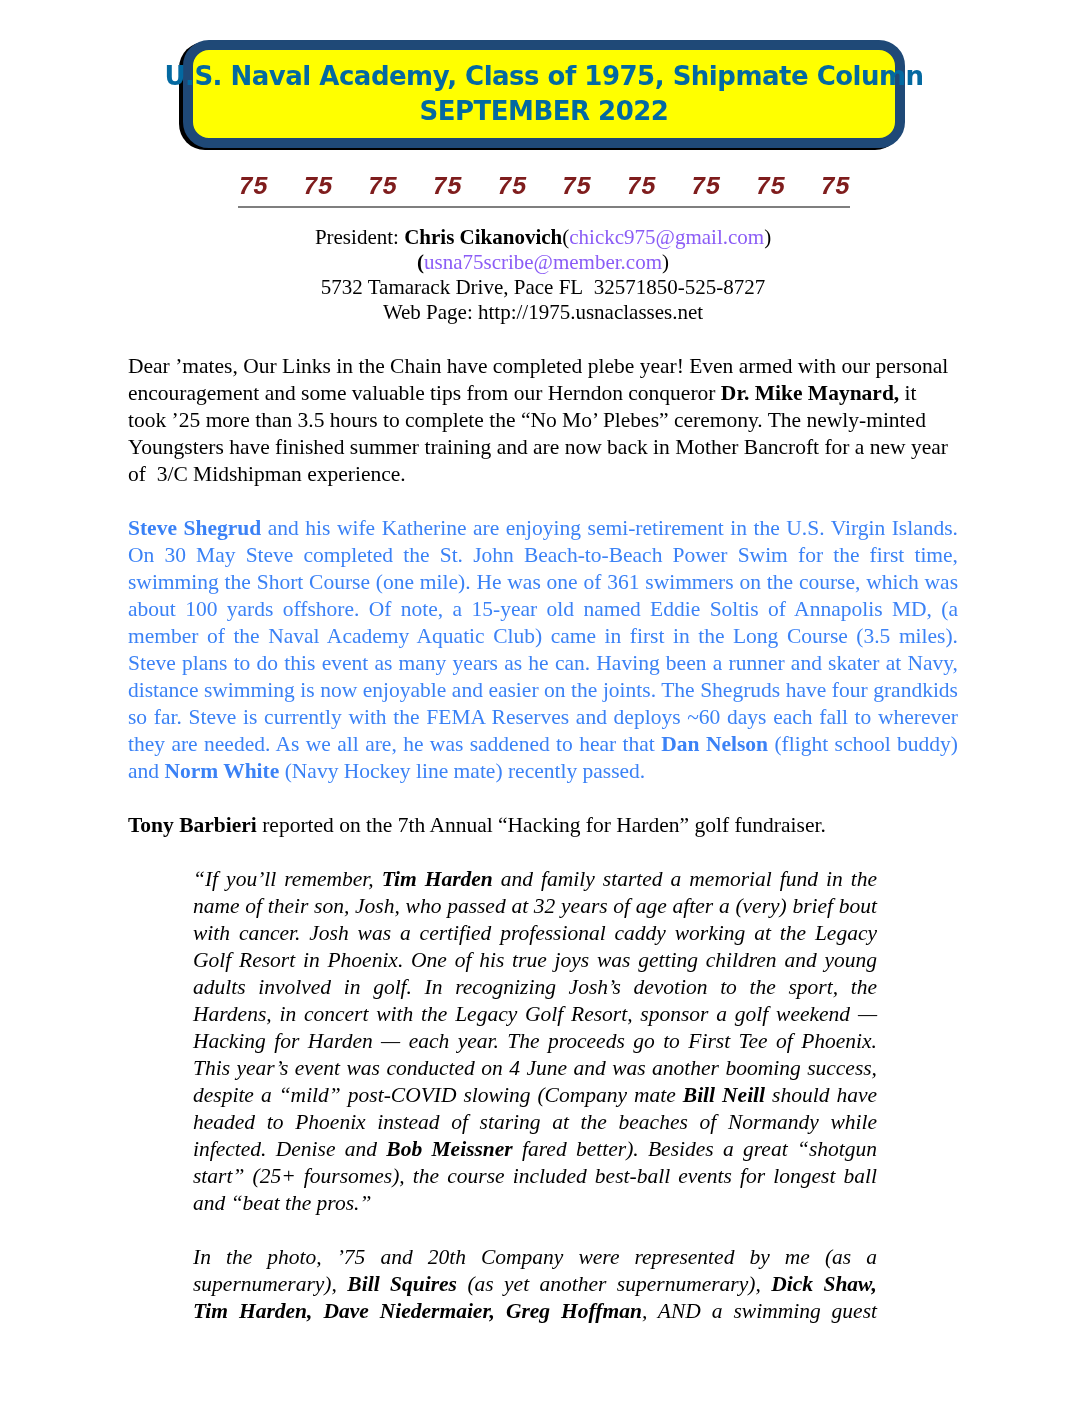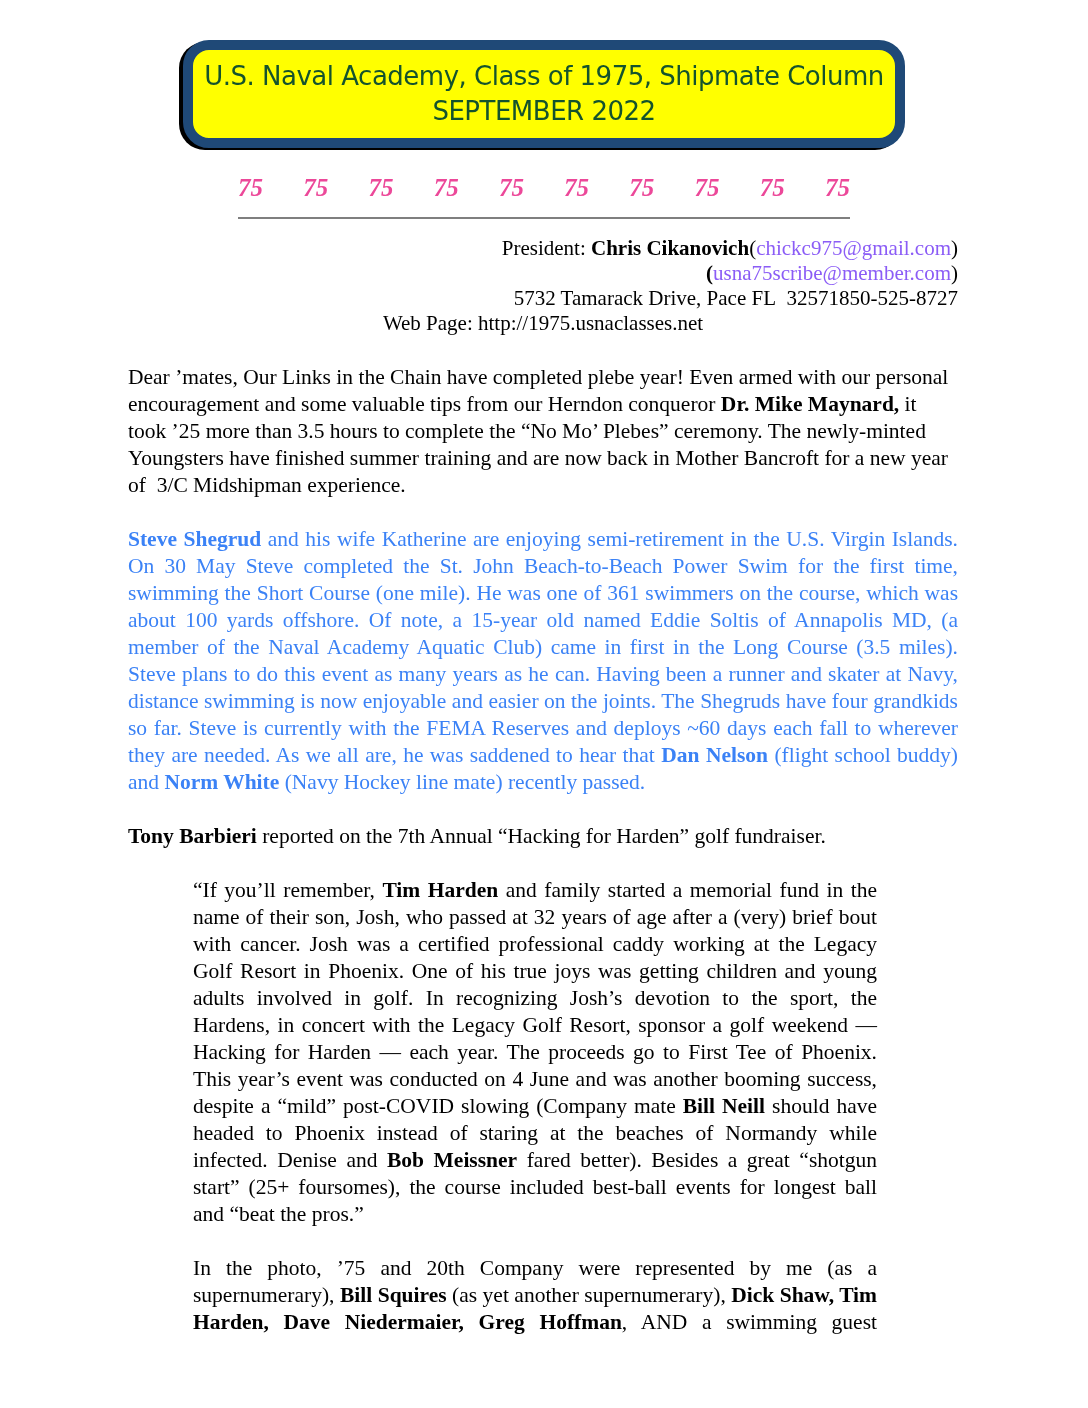--- a/index.html
+++ b/index.html
@@ -25,58 +25,58 @@
     border:10px solid #1F4977;
     border-radius:26px;
     box-shadow:-4px 2px 0 0 #000000;
     display:flex;
     flex-direction:column;
     justify-content:center;
     align-items:center;
   }
   .banner .bline{
     font-family:"DejaVu Sans",sans-serif;
-    font-weight:normal;
-    color:#14532d;
+    font-weight:bold;
+    color:#0369a1;
     font-size:26px;
     line-height:35px;
     letter-spacing:-0.5px;
     white-space:nowrap;
   }
   
   .logo-row{
     width:612px;
     margin:26px auto 0 auto;
     display:flex;
     justify-content:space-between;
     border-bottom:2px solid #7f7f7f;
-    padding-bottom:16px;
-    font-family:Liberation Serif, serif;
+    padding-bottom:5px;
+    font-family:Liberation Mono, monospace;
     font-style:italic;
     font-weight:bold;
     font-size:25px;
     line-height:27px;
-    color:#ec4899;
+    color:#7f1d1d;
   }
   
   .contact{
     margin:17px 130px 0 128px;
     font-size:21px;
     line-height:25px;
   }
-  .contact-row{display:flex;justify-content:flex-end;}
+  .contact-row{display:flex;justify-content:center;}
   .contact-center{text-align:center;}
   .link{color:#8b5cf6;cursor:pointer;}
   
   .doc-body{margin:28px 130px 0 128px;}
   .doc-body p{margin:0 0 27px 0;}
   p.navy{color:#3b82f6;}
   p.justify{text-align:justify;}
   p.justify-last{text-align:justify;text-align-last:justify;}
-  p.quote{margin-left:65px;margin-right:81px;}
+  p.quote{margin-left:65px;margin-right:81px;font-style:italic;}
 </style>
 </head>
 <body>
 
 <div class="page">
 
   <div class="banner">
     <div class="bline">U.S. Naval Academy, Class of 1975, Shipmate Column</div>
     <div class="bline">SEPTEMBER 2022</div>
   </div>

